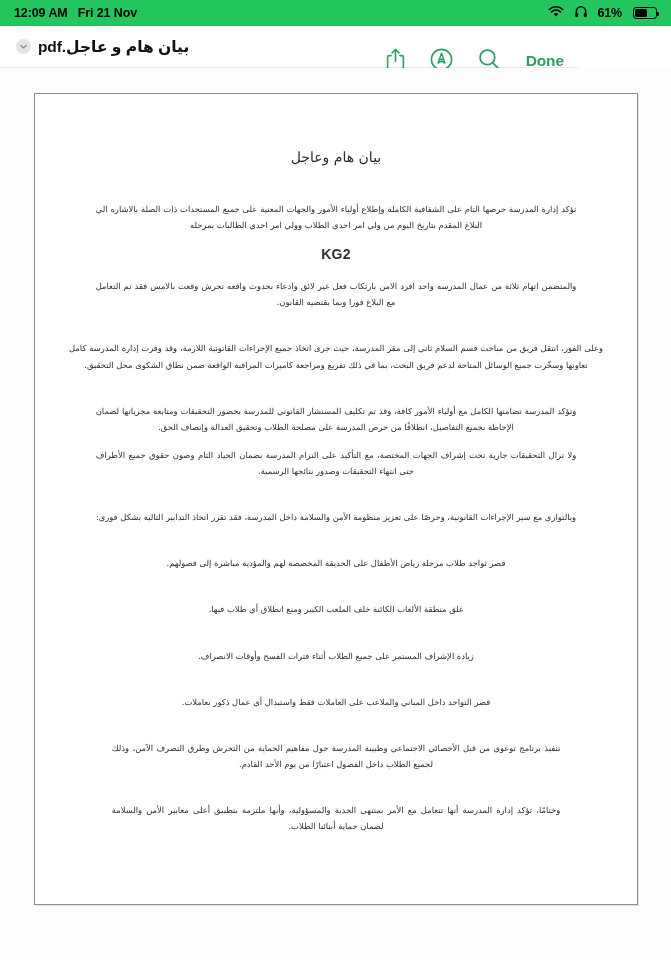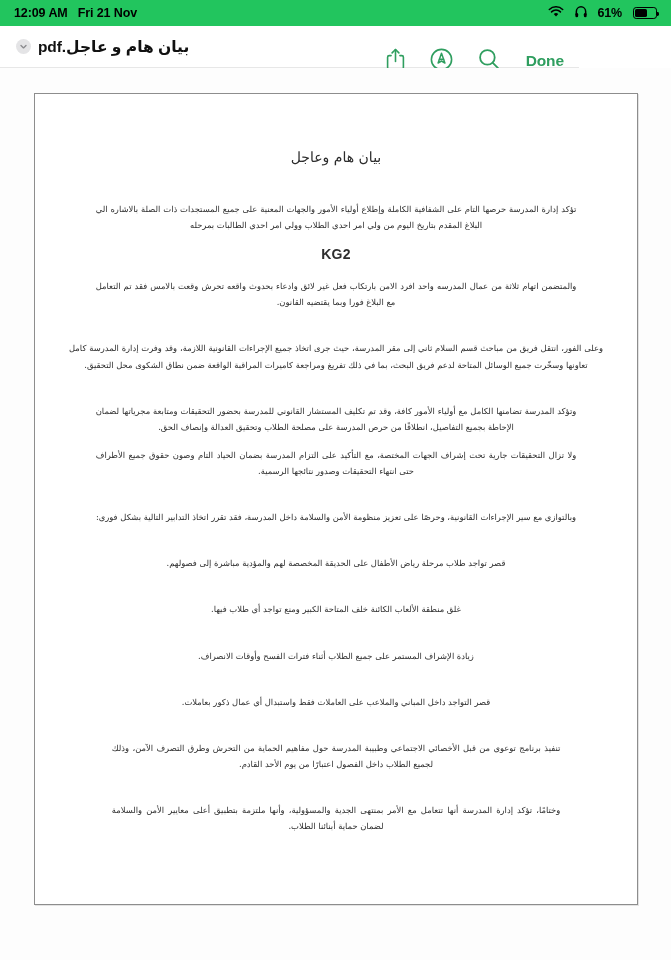--- a/index.html
+++ b/index.html
@@ -338,21 +338,21 @@
         <div class="sp-30"></div>
 
         <div class="para center blk w-full">وبالتوازي مع سير الإجراءات القانونية، وحرصًا على تعزيز منظومة الأمن والسلامة داخل المدرسة، فقد تقرر اتخاذ التدابير التالية بشكل فوري:</div>
 
         <div class="sp-30"></div>
 
         <div class="para center blk w-full">قصر تواجد طلاب مرحلة رياض الأطفال على الحديقة المخصصة لهم والمؤدية مباشرة إلى فصولهم.</div>
 
         <div class="sp-30"></div>
 
-        <div class="para center blk w-full">غلق منطقة الألعاب الكائنة خلف المتاحة الكبير ومنع تواجد أي طلاب فيها.</div>
+        <div class="para center blk w-full">غلق منطقة الألعاب الكائنة خلف الملعب الكبير ومنع انطلاق أي طلاب فيها.</div>
 
         <div class="sp-30"></div>
 
         <div class="para center blk w-full">زيادة الإشراف المستمر على جميع الطلاب أثناء فترات الفسح وأوقات الانصراف.</div>
 
         <div class="sp-30"></div>
 
         <div class="para center blk w-full">قصر التواجد داخل المباني والملاعب على العاملات فقط واستبدال أي عمال ذكور بعاملات.</div>
 
         <div class="sp-30"></div>

